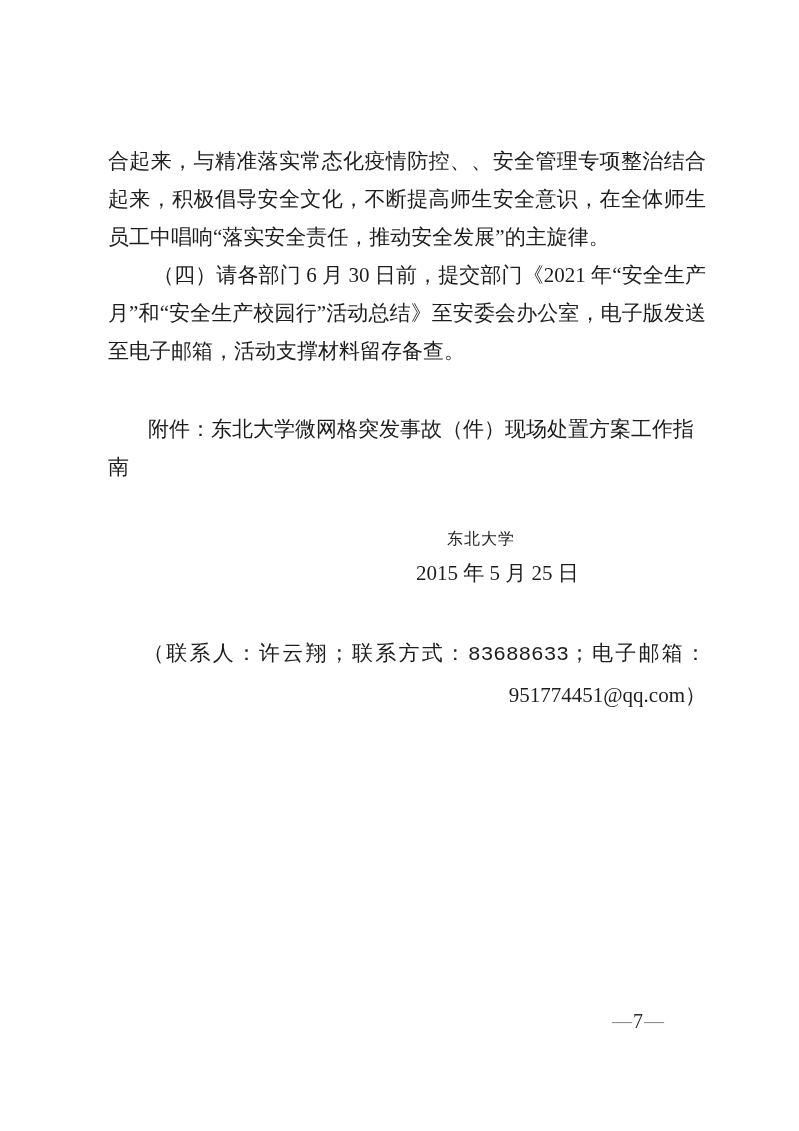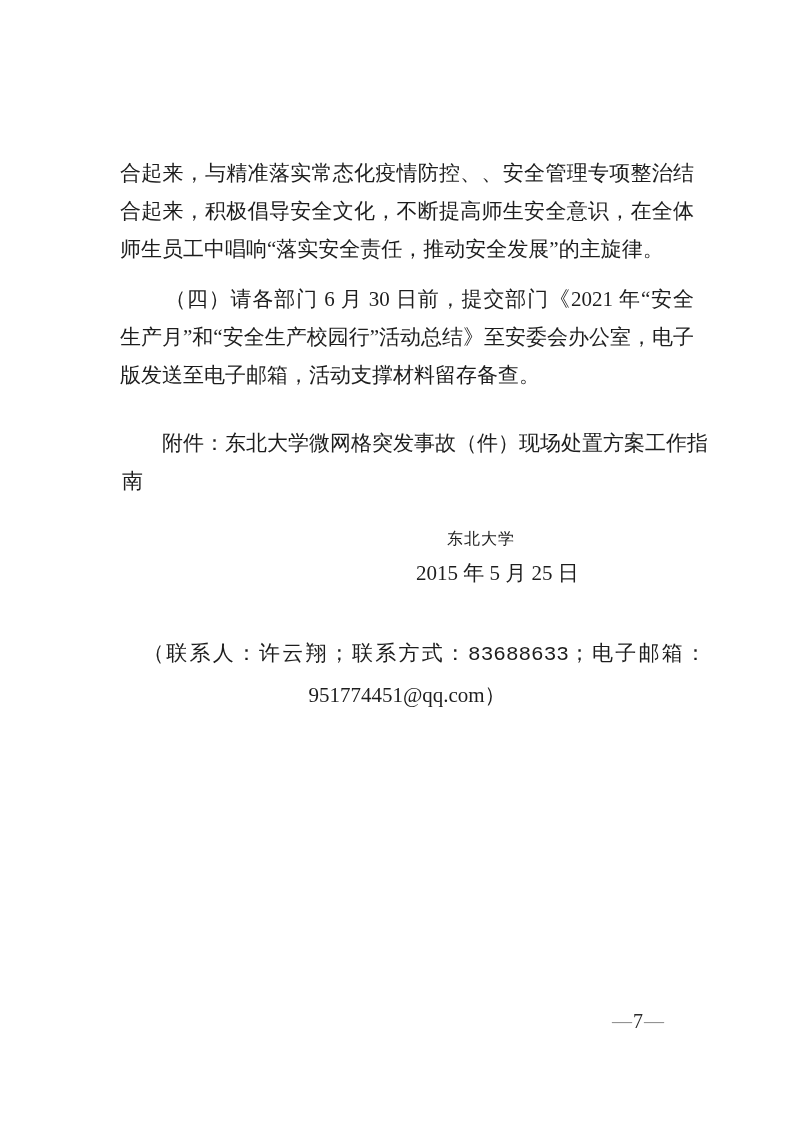--- a/index.html
+++ b/index.html
@@ -18,28 +18,28 @@
   }
   .body-text {
     position: absolute;
     left: 108px;
     top: 142px;
     width: 598px;
     font-size: 21px;
     line-height: 38px;
     text-align: justify;
   }
-  .para { margin: 12px; }
+  .para { margin: 0; }
   .para.indent { text-indent: 45px; }
   .attachment {
     position: absolute;
     left: 108px;
     top: 410px;
     width: 598px;
-    margin: 14px;
+    margin: 0;
     font-size: 21px;
     line-height: 38px;
     text-indent: 40px;
   }
   .sig-org {
     position: absolute;
     left: 447px;
     top: 520px;
     font-size: 16px;
     line-height: 38px;
@@ -62,21 +62,21 @@
     font-size: 21px;
     line-height: 40px;
   }
   .contact-line1 {
     text-indent: 35px;
     text-align: justify;
     text-align-last: justify;
     font-family: Liberation Mono, monospace;
   }
   .contact-line2 {
-    text-align: center;
+    text-align: right;
   }
   .page-number {
     position: absolute;
     left: 612px;
     top: 1009px;
     font-size: 20px;
     line-height: 24px;
     white-space: nowrap;
   }
   .page-number .dash { color: #8d8d8d; }

